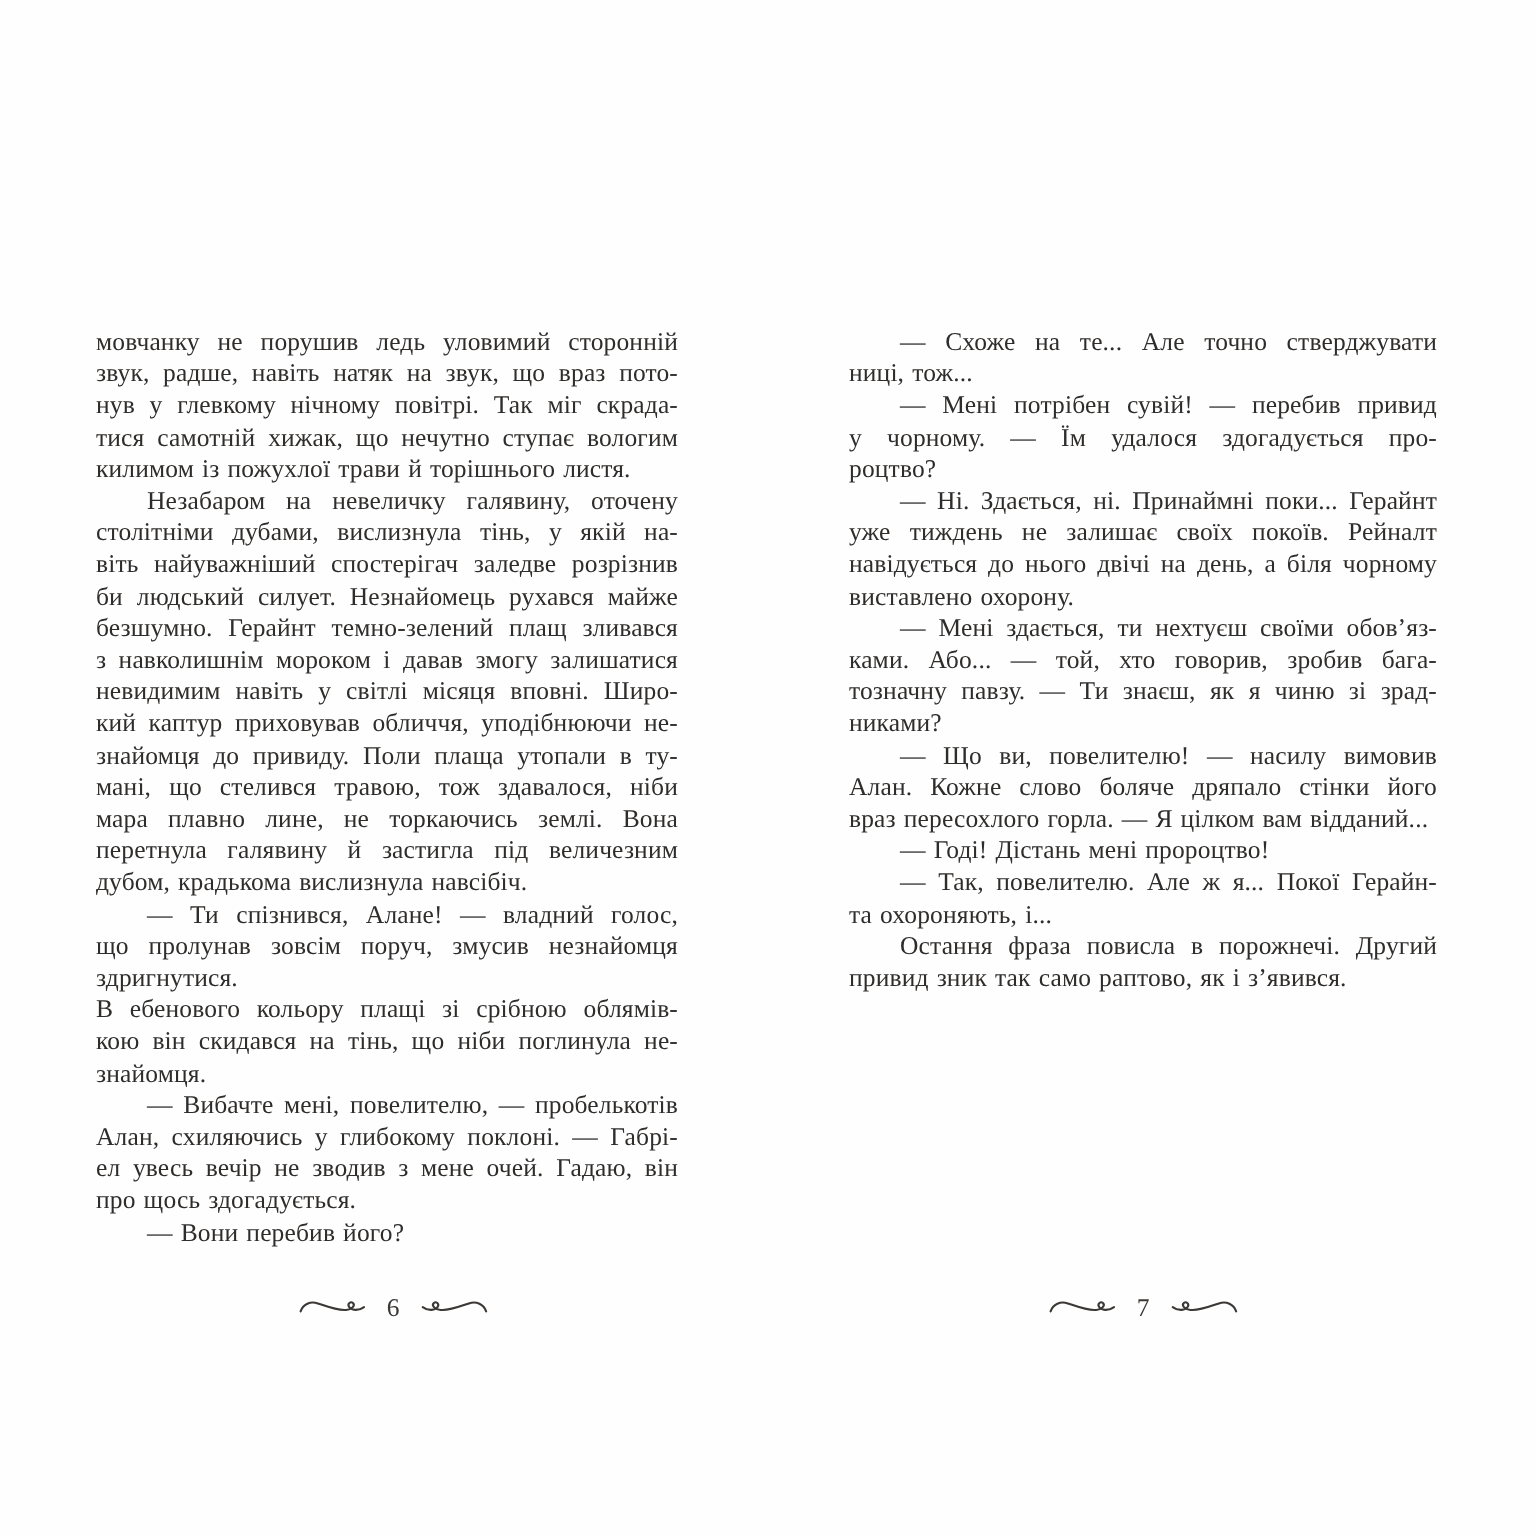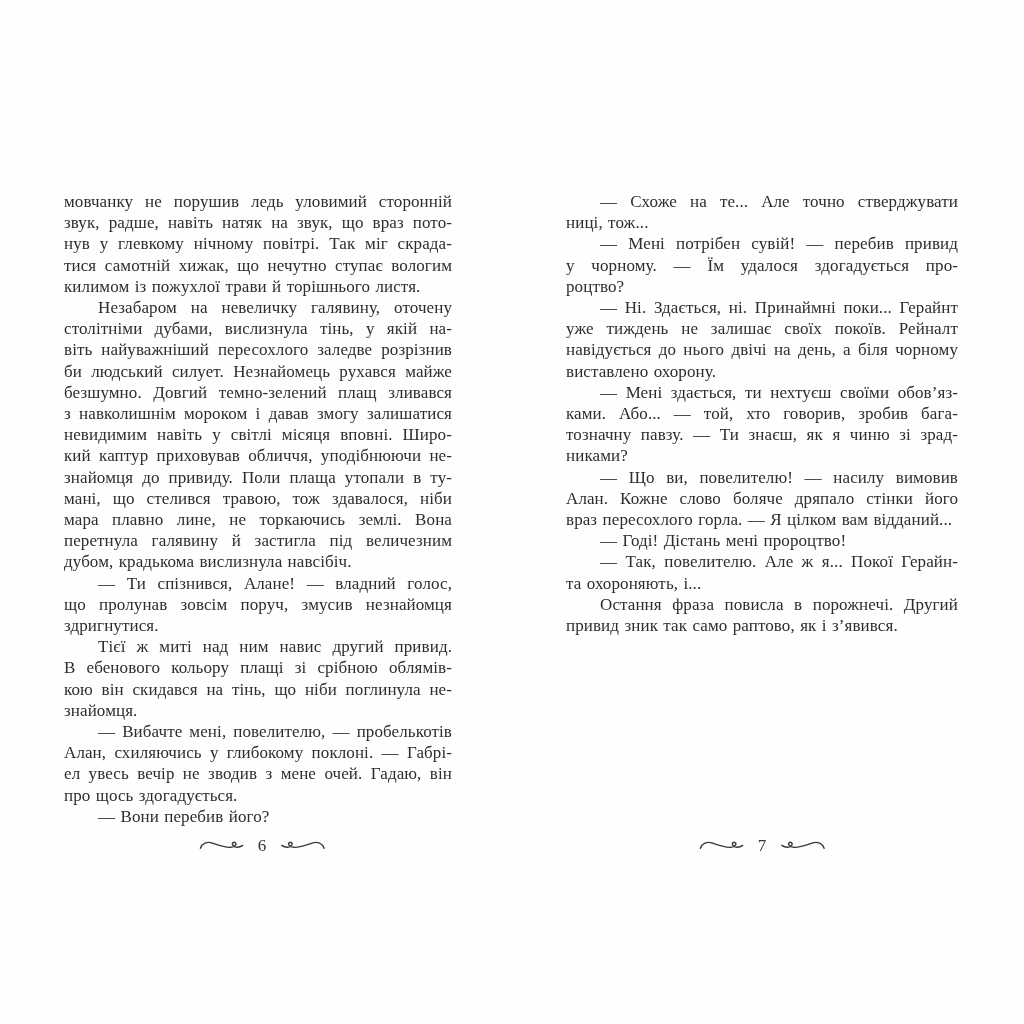--- a/index.html
+++ b/index.html
@@ -9,20 +9,21 @@
     height: 1024px;
     overflow: hidden;
   }
   body {
     background: #fefefe;
     font-family: "Liberation Serif", "DejaVu Serif", serif;
   }
   .spread {
     position: absolute;
     inset: 0;
+    margin-top: 26px;
   }
   .textcol {
     position: absolute;
     top: 191px;
     font-size: 17px;
     line-height: 21.2px;
     word-spacing: 1px;
     letter-spacing: 0.1px;
   }
   #col0 { left: 64px;  width: 388px; }
@@ -63,39 +64,38 @@
       <div class="para">
         <div class="line">мовчанку не порушив ледь уловимий сторонній</div>
         <div class="line">звук, радше, навіть натяк на звук, що враз пото-</div>
         <div class="line">нув у глевкому нічному повітрі. Так міг скрада-</div>
         <div class="line">тися самотній хижак, що нечутно ступає вологим</div>
         <div class="line last">килимом із пожухлої трави й торішнього листя.</div>
       </div>
       <div class="para">
         <div class="line ind">Незабаром на невеличку галявину, оточену</div>
         <div class="line">столітніми дубами, вислизнула тінь, у якій на-</div>
-        <div class="line">віть найуважніший пересохлого заледве розрізнив</div>
+        <div class="line">віть найуважніший спостерігач заледве розрізнив</div>
         <div class="line">би людський силует. Незнайомець рухався майже</div>
-        <div class="line">безшумно. Довгий темно-зелений плащ зливався</div>
+        <div class="line">безшумно. Герайнт темно-зелений плащ зливався</div>
         <div class="line">з навколишнім мороком і давав змогу залишатися</div>
         <div class="line">невидимим навіть у світлі місяця вповні. Широ-</div>
         <div class="line">кий каптур приховував обличчя, уподібнюючи не-</div>
         <div class="line">знайомця до привиду. Поли плаща утопали в ту-</div>
         <div class="line">мані, що стелився травою, тож здавалося, ніби</div>
         <div class="line">мара плавно лине, не торкаючись землі. Вона</div>
         <div class="line">перетнула галявину й застигла під величезним</div>
         <div class="line last">дубом, крадькома вислизнула навсібіч.</div>
       </div>
       <div class="para">
         <div class="line ind">— Ти спізнився, Алане! — владний голос,</div>
         <div class="line">що пролунав зовсім поруч, змусив незнайомця</div>
         <div class="line last">здригнутися.</div>
       </div>
       <div class="para">
-        <div class="line ind">Тієї ж миті над ним навис другий привид.</div>
         <div class="line">В ебенового кольору плащі зі срібною облямів-</div>
         <div class="line">кою він скидався на тінь, що ніби поглинула не-</div>
         <div class="line last">знайомця.</div>
       </div>
       <div class="para">
         <div class="line ind">— Вибачте мені, повелителю, — пробелькотів</div>
         <div class="line">Алан, схиляючись у глибокому поклоні. — Габрі-</div>
         <div class="line">ел увесь вечір не зводив з мене очей. Гадаю, він</div>
         <div class="line last">про щось здогадується.</div>
       </div>

